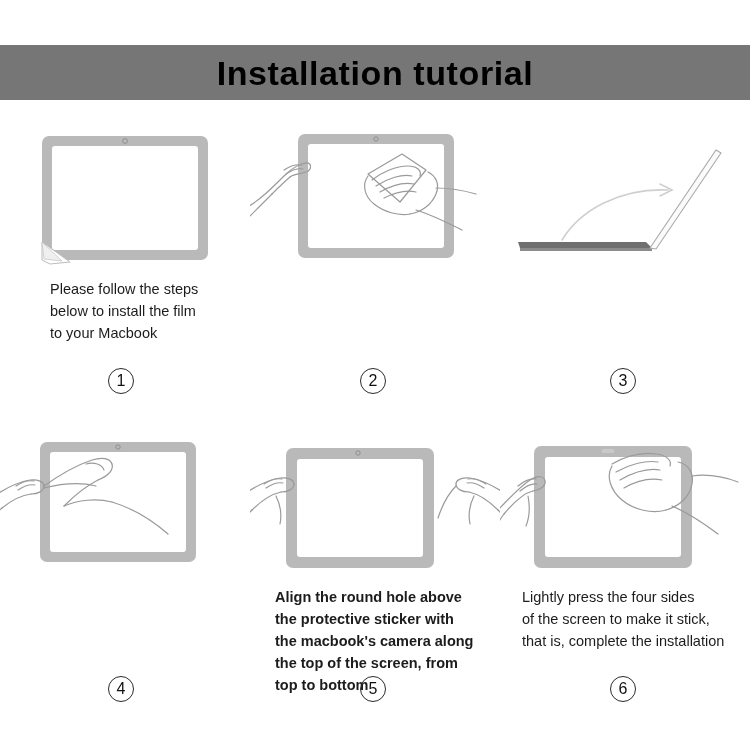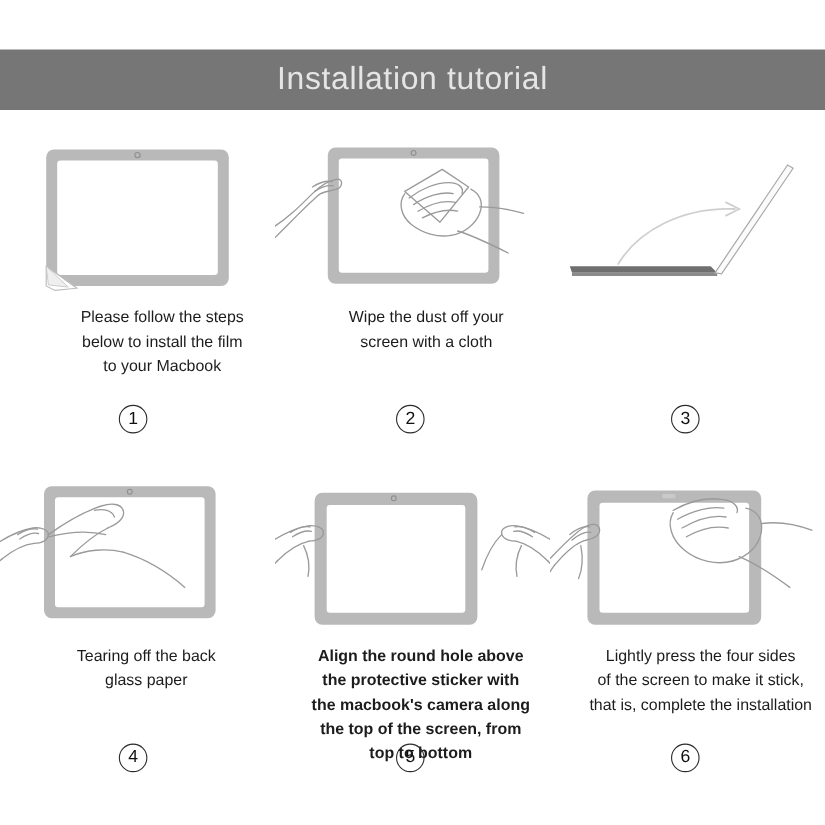--- a/index.html
+++ b/index.html
@@ -22,24 +22,24 @@
     left: 0;
     top: 45px;
     width: 750px;
     height: 55px;
     background: #767676;
     display: flex;
     align-items: center;
     justify-content: center;
   }
   .banner-title {
-    color: #e5e5e5;
-    font-size: 29px;
+    color: #000000;
+    font-size: 34px;
     letter-spacing: 0.6px;
-    font-weight: 400;
+    font-weight: 700;
     line-height: 1;
   }
 
   
   .steps {
     position: absolute;
     left: 0;
     top: 100px;
     width: 750px;
     height: 650px;
@@ -60,21 +60,20 @@
   }
   .art svg { display: block; }
 
   .caption {
     position: absolute;
     top: 178px;
     font-size: 14.5px;
     line-height: 22px;
     color: #1c1c1c;
     white-space: pre-line;
-    text-align: center;
   }
   .step-1 .caption { left: 50px; width: 195px; }
   .step-2 .caption { left: 35px; width: 205px; }
   .step-3 .caption { left: 22px; width: 210px; }
   .step-4 .caption { left: 33px; width: 200px; }
   .step-5 .caption { left: 25px; width: 215px; font-weight: bold; }
   .step-6 .caption { left: 22px; width: 230px; }
 
   .badge {
     position: absolute;
@@ -152,22 +151,20 @@
           <path d="M126 56 C 138 48, 152 44, 162 46"></path>
           <path d="M130 62 C 142 55, 154 52, 164 54"></path>
           <path d="M134 68 C 146 62, 158 60, 166 62"></path>
           <path d="M118 46 C 112 54, 114 66, 124 74 C 134 82, 148 86, 160 84"></path>
           <path d="M160 84 C 172 82, 182 74, 186 64 C 190 54, 186 46, 178 42"></path>
           <path d="M186 58 C 198 58, 212 60, 226 64"></path>
           <path d="M166 80 C 180 84, 196 92, 212 100"></path>
         </g>
       </svg>
     </div>
-    <div class="caption">Wipe the dust off your
-screen with a cloth</div>
     <div class="badge">2</div>
   </div>
 
   <div class="step step-3">
     <div class="art">
       <svg width="250" height="140" viewBox="0 0 250 140">
 
         <path d="M18 112 L146 112 L152 118 L20 118 Z" fill="#6f6f6f"></path>
         <path d="M20 118 L152 118 L152 121 L20 121 Z" fill="#8b8b8b"></path>
 
@@ -200,22 +197,20 @@
           <path d="M44 48 C 58 38, 74 28, 92 22 C 102 19, 110 20, 112 26"></path>
           <path d="M112 26 C 114 32, 108 38, 98 42"></path>
           <path d="M98 42 C 86 48, 74 58, 64 68"></path>
           <path d="M64 68 C 78 62, 96 60, 112 64"></path>
           <path d="M112 64 C 132 70, 152 82, 168 96"></path>
           <path d="M44 50 C 60 46, 80 44, 96 48"></path>
           <path d="M86 26 C 94 24, 102 26, 104 32"></path>
         </g>
       </svg>
     </div>
-    <div class="caption">Tearing off the back
-glass paper</div>
     <div class="badge">4</div>
   </div>
 
   <div class="step step-5">
     <div class="art">
       <svg width="250" height="140" viewBox="0 0 250 140">
         <rect x="36" y="10" width="148" height="120" rx="7" ry="7" fill="#b9b9b9"></rect>
         <rect x="47" y="21" width="126" height="98" rx="3" ry="3" fill="#ffffff"></rect>
         <circle cx="108" cy="15" r="2.2" fill="none" stroke="#8f8f8f" stroke-width="1"></circle>
         <g fill="none" stroke="#9a9a9a" stroke-width="1.2" stroke-linecap="round" stroke-linejoin="round">

